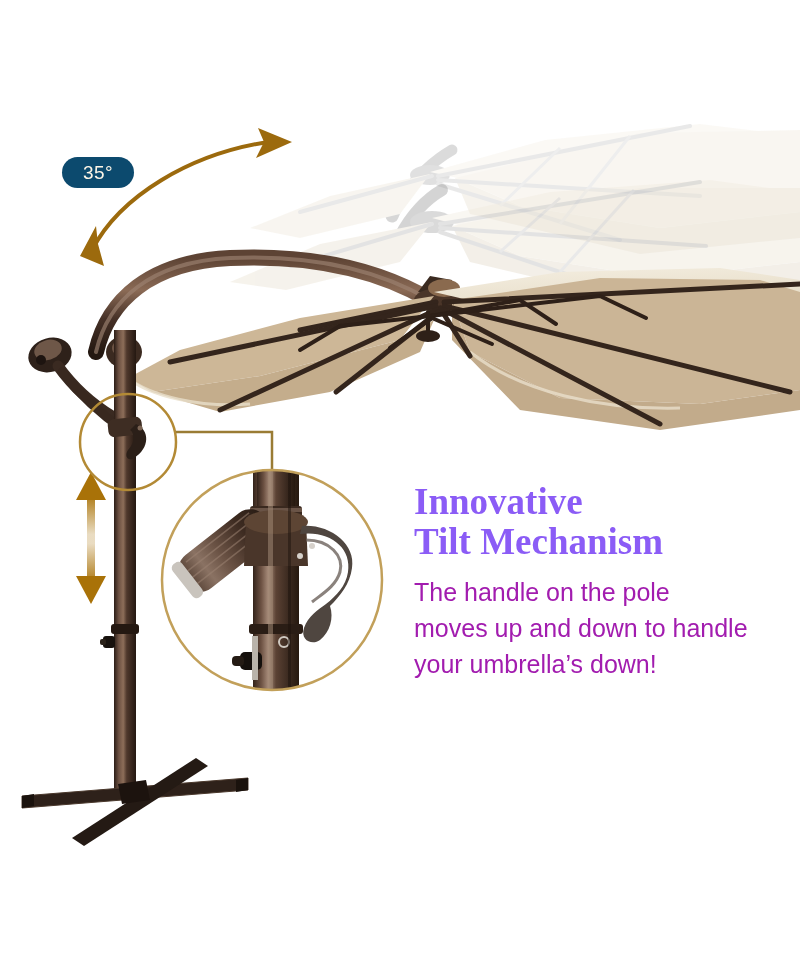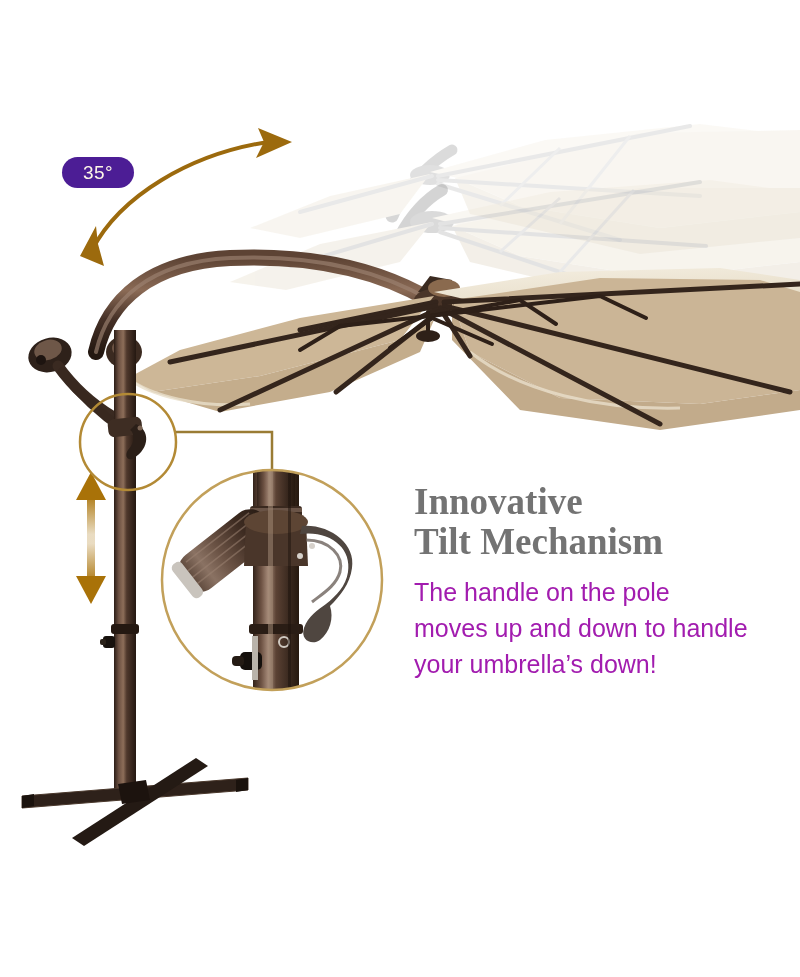--- a/index.html
+++ b/index.html
@@ -24,40 +24,40 @@
     height: 977px;
   }
   
   .angle-badge {
     position: absolute;
     left: 62px;
     top: 157px;
     width: 72px;
     height: 31px;
     border-radius: 16px;
-    background: #4c1d95;
+    background: #0c4a6e;
     color: #fdf6e7;
     font-family: "Liberation Sans", sans-serif;
     font-size: 19px;
     line-height: 31px;
     text-align: center;
     letter-spacing: 0.5px;
     box-sizing: border-box;
   }
   
   .copy-block {
     position: absolute;
     left: 414px;
     top: 482px;
     width: 380px;
   }
   .headline {
     font-family: "Liberation Serif", serif;
     font-weight: bold;
-    color: #737373;
+    color: #8b5cf6;
     font-size: 37px;
     line-height: 40px;
     margin: 0;
     letter-spacing: 0px;
   }
   .headline .hl-line {
     display: block;
   }
   .body-copy {
     margin: 12px 0 0 0;

